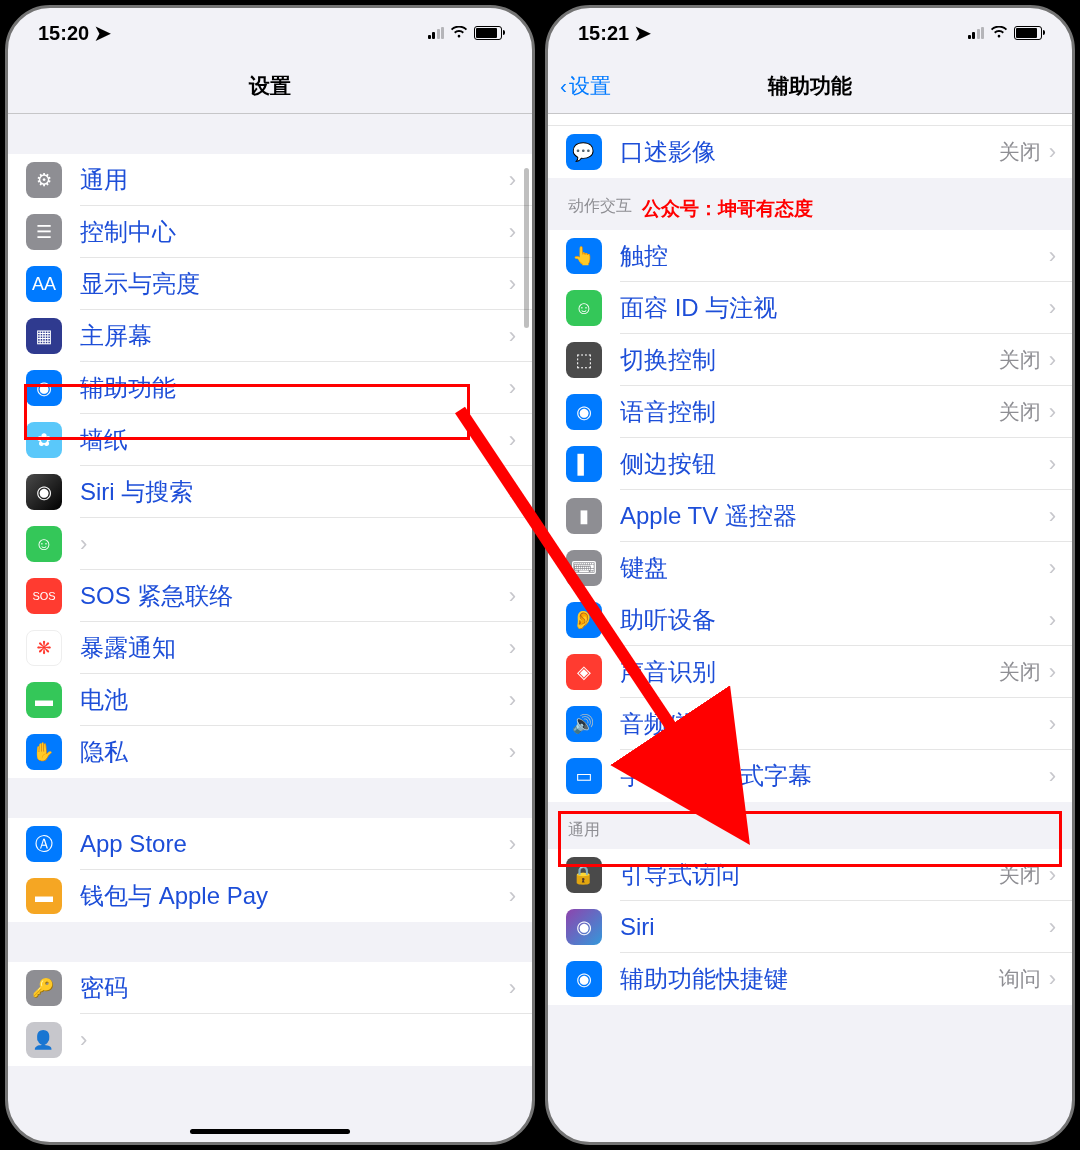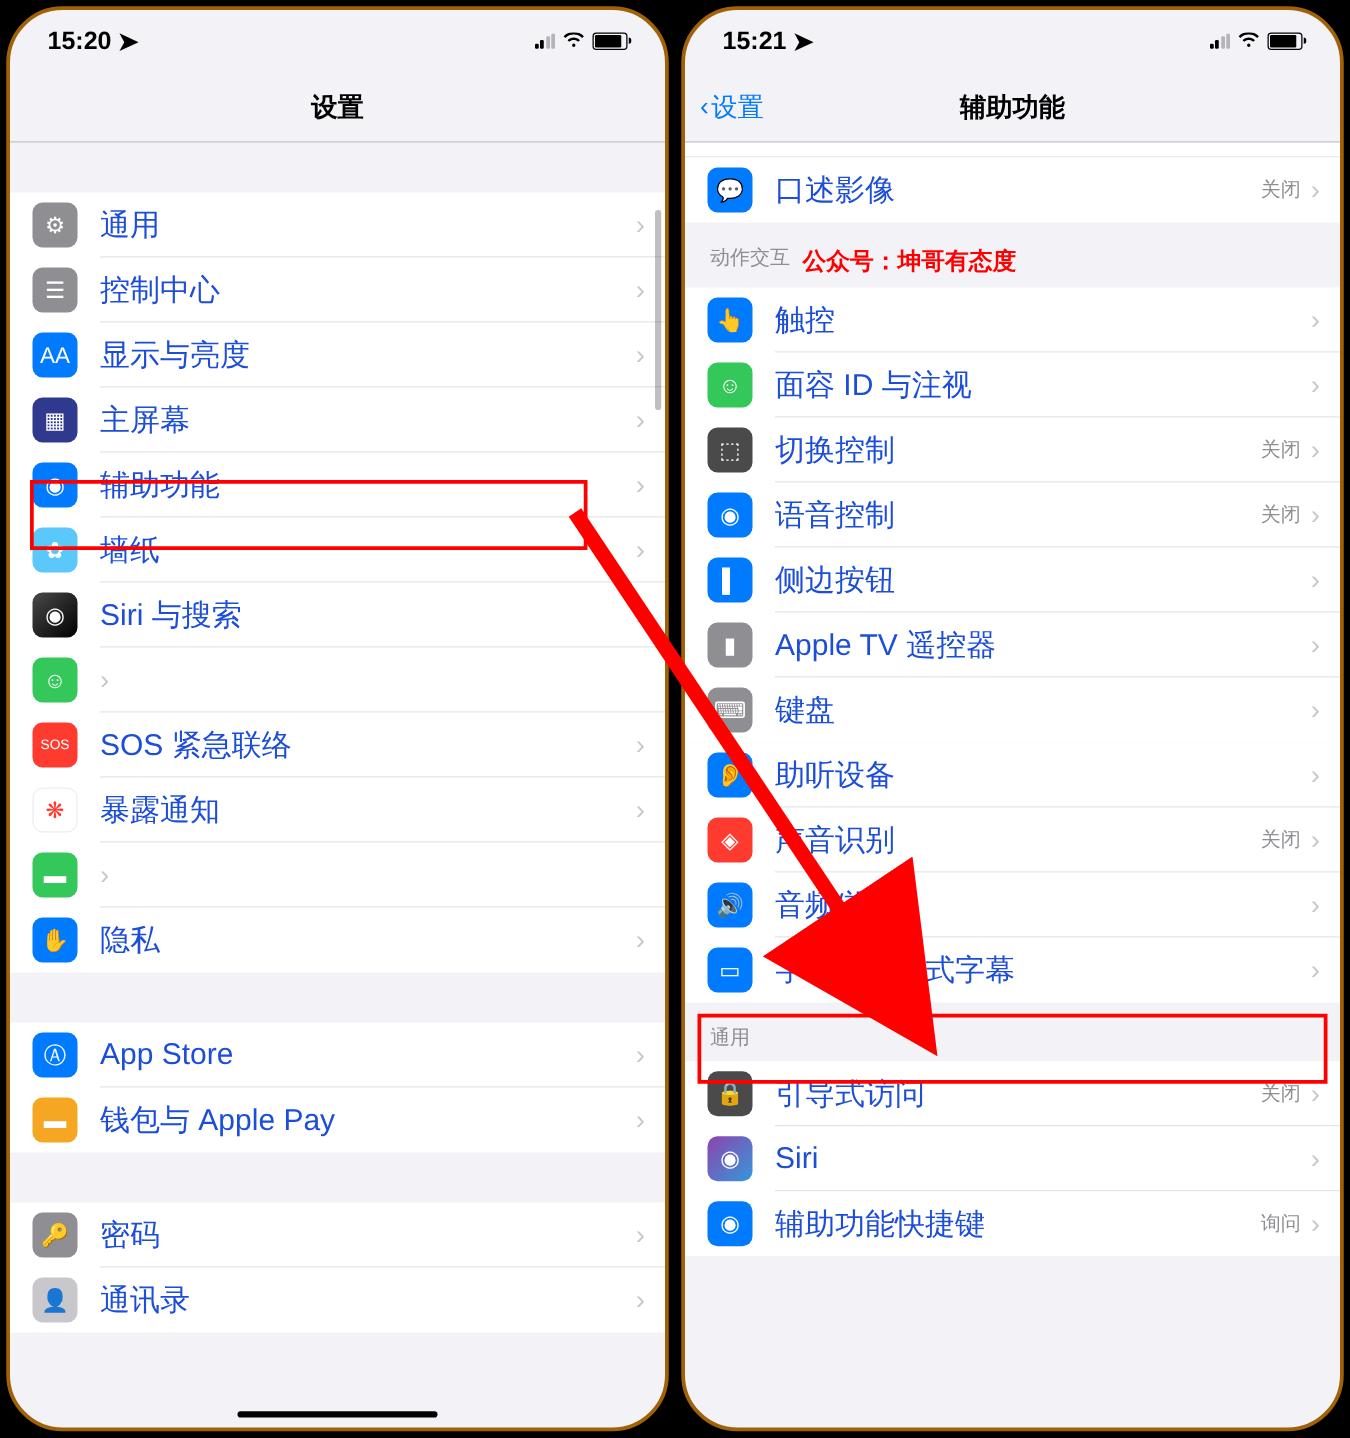--- a/index.html
+++ b/index.html
@@ -1,32 +1,32 @@
 <!DOCTYPE html>
 <html><head>
 <meta charset="utf-8">
 <style>
 *{margin:0;padding:0;box-sizing:border-box;font-family:-apple-system,BlinkMacSystemFont,"PingFang SC",sans-serif}
 body{background:#000;width:1080px;height:1150px;display:flex;gap:10px;padding:5px}
-.phone{flex:1;background:#f2f2f7;border:3px solid #a16207;border-radius:45px;overflow:hidden;position:relative}
+.phone{flex:1;background:#f2f2f7;border:3px solid #737373;border-radius:45px;overflow:hidden;position:relative}
 .status-bar{height:50px;display:flex;justify-content:space-between;align-items:center;padding:0 30px;font-weight:600;font-size:20px}
 .status-left{display:flex;align-items:center;gap:5px}
 .status-right{display:flex;align-items:center;gap:6px}
 .nav-bar{height:56px;display:flex;align-items:center;justify-content:center;position:relative;border-bottom:1px solid #c6c6c8}
 .nav-title{font-size:21px;font-weight:600}
 .nav-back{position:absolute;left:12px;display:flex;align-items:center;color:#007aff;font-size:21px;gap:2px}
 .section-header{padding:18px 20px 8px;font-size:16px;color:#8e8e93;display:flex;align-items:flex-start;gap:10px}
 .section-header .annotation{color:#ff0000;font-weight:600;font-size:19px}
 .list{background:#fff}
 .row{display:flex;align-items:center;min-height:52px;padding:3px 16px 3px 18px;position:relative}
 .row::after{content:"";position:absolute;left:72px;right:0;bottom:0;height:1px;background:#e5e5e5}
 .row:last-child::after{display:none}
 .icon-box{width:36px;height:36px;border-radius:8px;display:flex;align-items:center;justify-content:center;margin-right:18px;flex-shrink:0;color:#fff;font-size:20px}
 .row-label{flex:1;font-size:24px;color:#1d4ed8}
-.row-value{font-size:16px;color:#8e8e93;margin-right:8px}
+.row-value{font-size:21px;color:#8e8e93;margin-right:8px}
 .chevron{color:#c7c7cc;font-size:22px;font-weight:300}
 .gap{height:40px}
 .highlight{position:absolute;border:3px solid #ff0000;pointer-events:none;z-index:10}
 .arrow-svg{position:absolute;z-index:20;pointer-events:none}
 .home-indicator{position:absolute;bottom:8px;left:50%;transform:translateX(-50%);width:160px;height:5px;background:#000;border-radius:3px}
 .scrollbar{position:absolute;right:3px;width:5px;background:#00000040;border-radius:3px}
 .partial-row{height:12px;background:#fff;border-bottom:1px solid #e5e5e5}
 .ic-gear{background:#8e8e93}
 .ic-control{background:#8e8e93}
 .ic-aa{background:#007aff}
@@ -142,20 +142,21 @@
         <div class="row-label">SOS 紧急联络</div>
         <div class="chevron">›</div>
       </div>
       <div class="row">
         <div class="icon-box ic-expose" style="font-size: 18px; color: rgb(255, 59, 48);">❋</div>
         <div class="row-label">暴露通知</div>
         <div class="chevron">›</div>
       </div>
       <div class="row">
         <div class="icon-box ic-battery" style="font-size: 18px;">▬</div>
+        <div class="row-label">电池</div>
         <div class="chevron">›</div>
       </div>
       <div class="row">
         <div class="icon-box ic-privacy" style="font-size: 18px;">✋</div>
         <div class="row-label">隐私</div>
         <div class="chevron">›</div>
       </div>
     </div>
   <div class="gap"></div>
   <div class="list" id="left-list2">
@@ -172,21 +173,20 @@
     </div>
   <div class="gap"></div>
   <div class="list" id="left-list3">
       <div class="row">
         <div class="icon-box ic-password" style="font-size: 18px;">🔑</div>
         <div class="row-label">密码</div>
         <div class="chevron">›</div>
       </div>
       <div class="row">
         <div class="icon-box ic-contacts" style="font-size: 18px;">👤</div>
-        <div class="row-label">通讯录</div>
         <div class="chevron">›</div>
       </div>
     </div>
   <div class="scrollbar" style="top:160px;height:160px"></div>
   <div class="highlight" style="top:376px;left:16px;width:446px;height:56px"></div>
   <div class="home-indicator"></div>
 </div>
 
 <div class="phone">
   <div class="status-bar">

